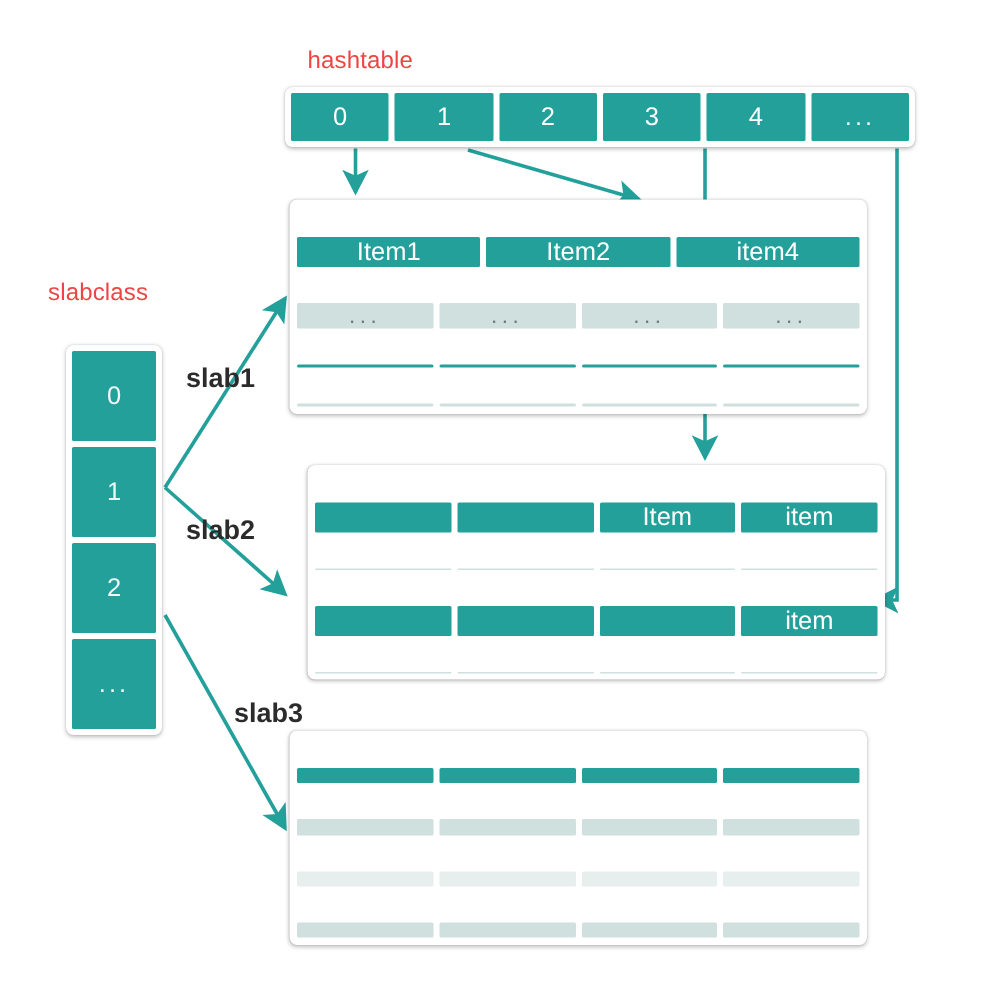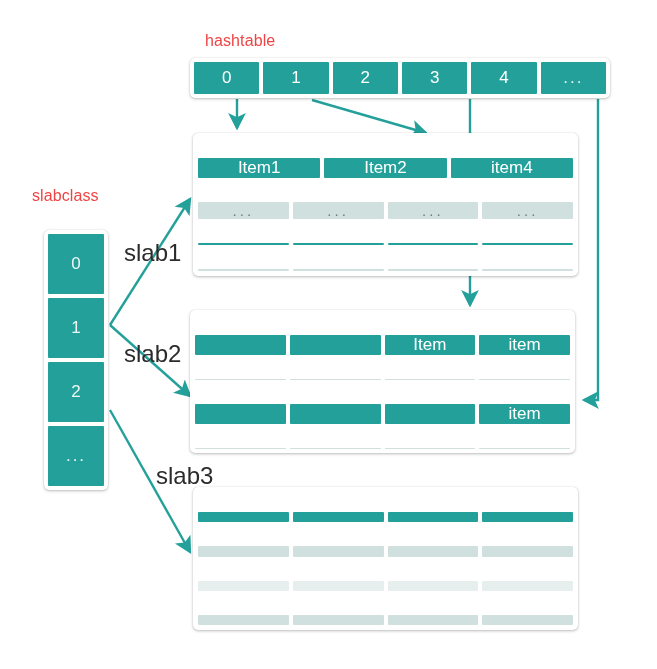--- a/index.html
+++ b/index.html
@@ -28,24 +28,25 @@
   .plain-label {
     position: absolute;
     font-size: 16px;
     line-height: 22px;
     color: #ef4444;
     white-space: nowrap;
     letter-spacing: 0.1px;
   }
   .arrow-label {
     position: absolute;
-    font-size: 24px;
+    font-size: 18px;
     line-height: 21px;
     color: #2b2b2b;
     white-space: nowrap;
+    font-weight: bold;
   }
 
   
   .card {
     position: absolute;
     background: #ffffff;
     border-radius: 5px;
     box-shadow: 0 1px 3px rgba(0,0,0,0.26), 0 0 1px rgba(0,0,0,0.16);
     box-sizing: border-box;
   }
@@ -122,21 +123,21 @@
     border-radius: 1px;
     box-sizing: border-box;
     margin-top: 20px;
   }
   .c-teal  { background: #24a09b; color: #ffffff; }
   .c-light { background: #d0e0de; color: #5a6b69; }
   .c-pale  { background: #e6efee; color: #5a6b69; }
   .c-dots  { letter-spacing: 3px; font-size: 15px; color: #6b7c7a; }
 
   #table1 { left: 193px; top: 133px; width: 385px; height: 143px; }
-  #table2 { left: 190px; top: 310px; width: 385px; height: 143px; }
+  #table2 { left: 205px; top: 310px; width: 385px; height: 143px; }
   #table3 { left: 193px; top: 487px; width: 385px; height: 143px; }
 
   svg .conn {
     fill: none;
     stroke: #24a09b;
     stroke-width: 2.4;
   }
   svg .conn-head { fill: #24a09b; }
 </style>
 </head>

